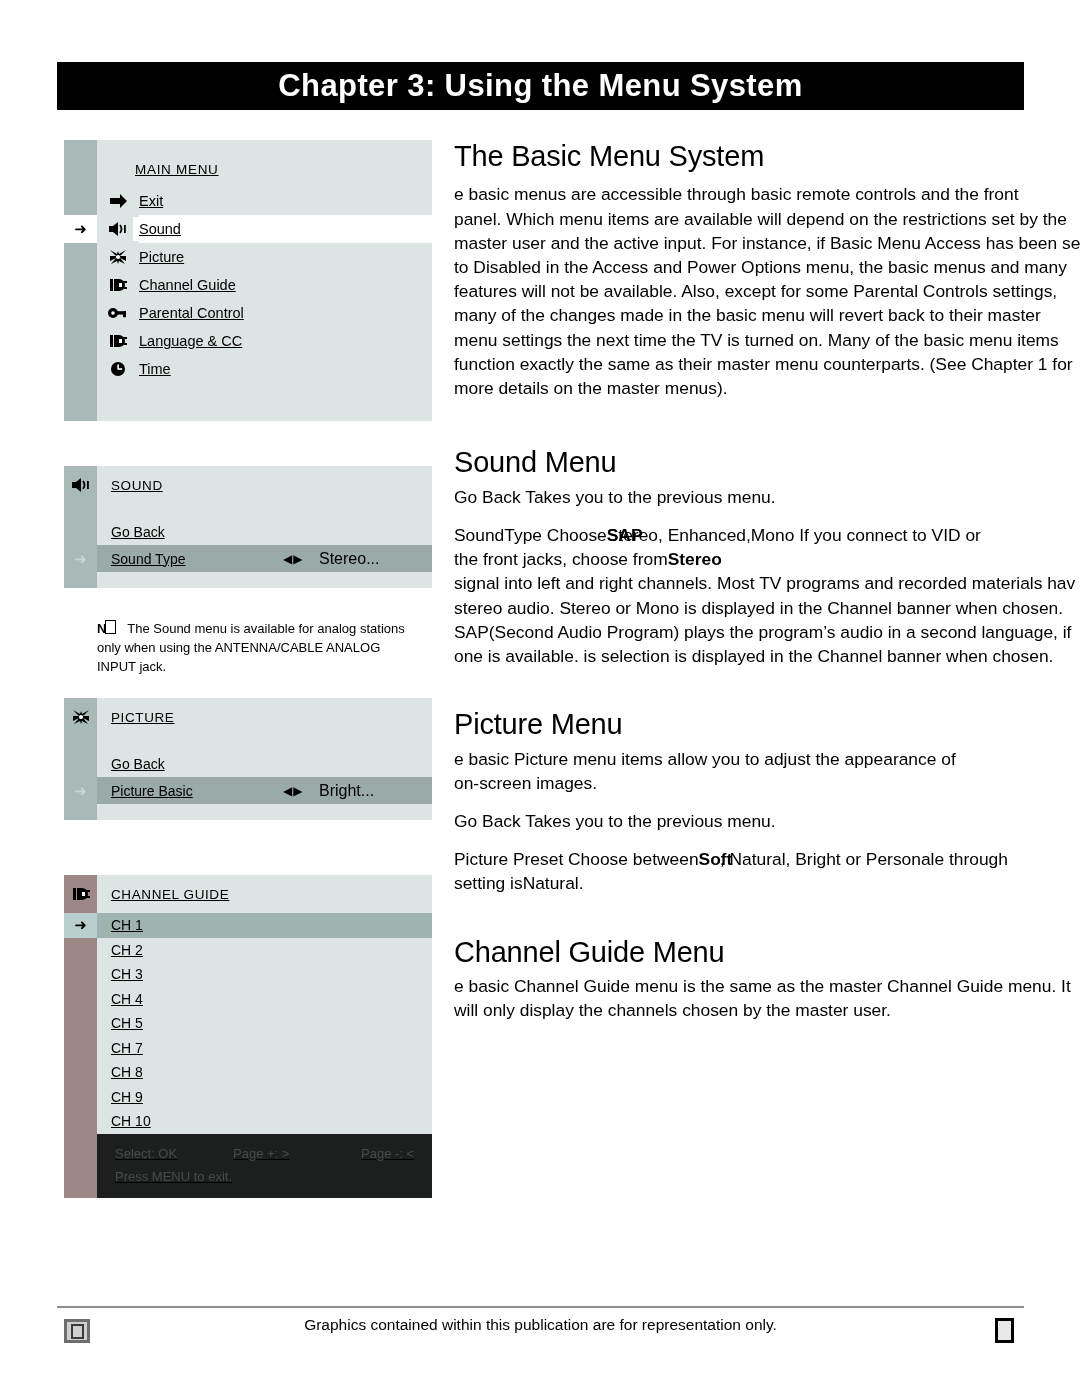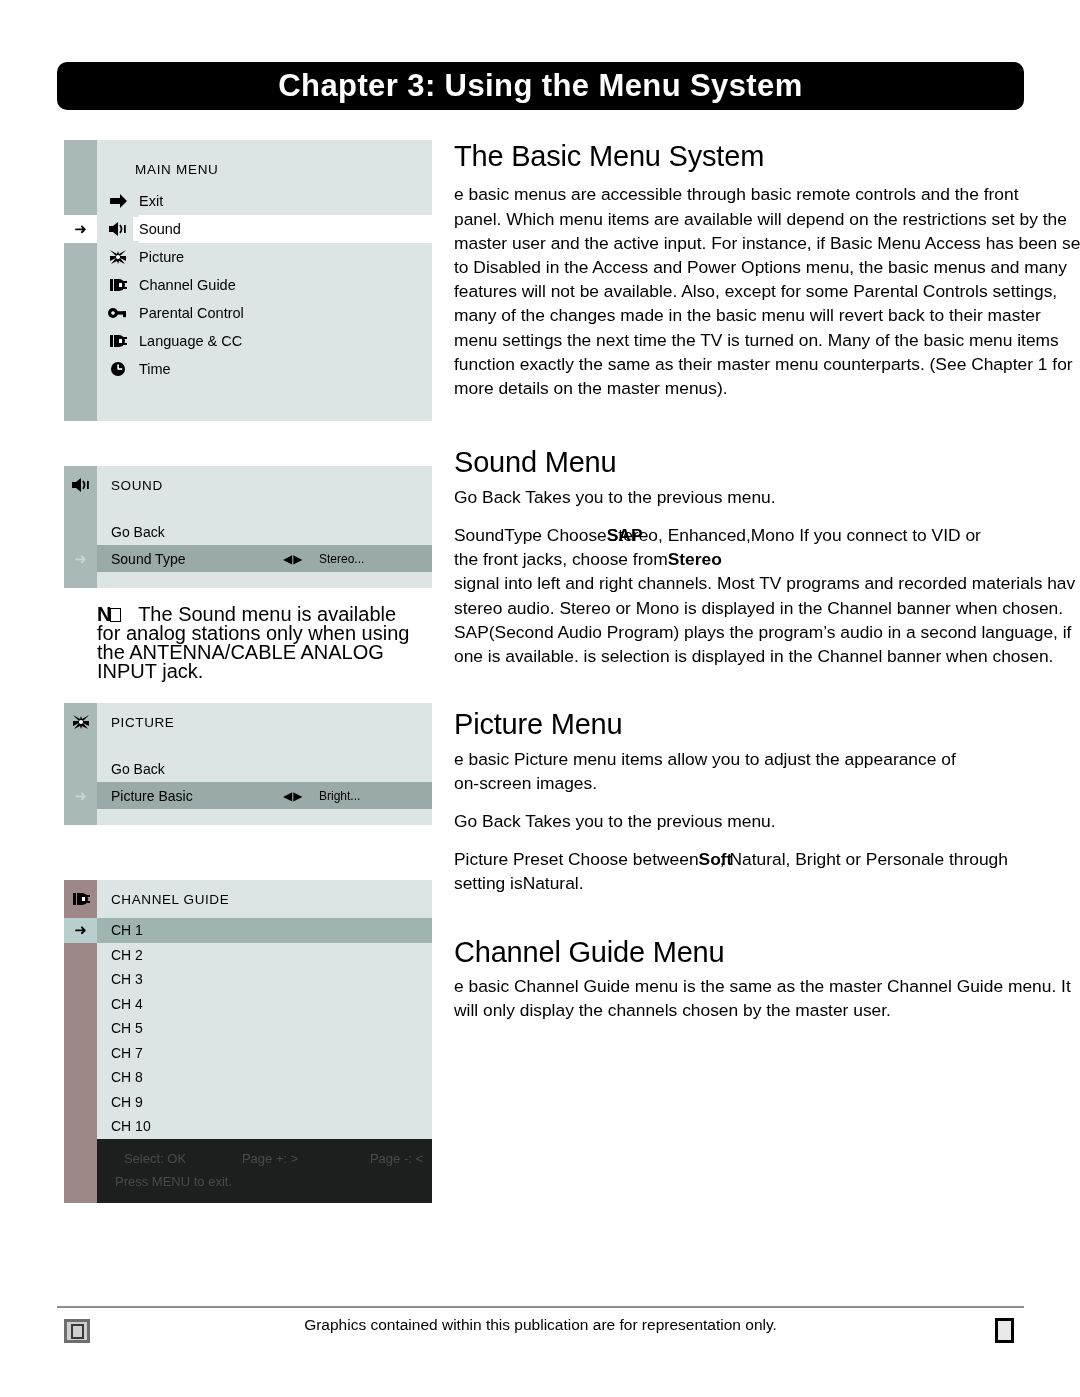--- a/index.html
+++ b/index.html
@@ -10,21 +10,21 @@
     color:#000;
     overflow:hidden;
     position:relative;
   }
 
   
   .chapter-banner{
     position:absolute; left:57px; top:62px;
     width:967px; height:48px;
     background:#000000;
-    display:flex; align-items:center; justify-content:center;border-radius:10px;
+    display:flex; align-items:center; justify-content:center;
   }
   .chapter-banner .title{
     color:#ffffff;
     font-size:31px;
     font-weight:bold;
     letter-spacing:.4px;
     white-space:nowrap;
   }
 
   
@@ -34,20 +34,21 @@
   
   .tvmenu{ position:relative; display:block; }
   .tvmenu .rail{
     position:absolute; left:0; top:0; bottom:0; width:33px;
     background:#a9b9b7;
   }
   .tvmenu.cg .rail{ background:#9e8787; }
   .tvmenu .body{
     margin-left:33px;
     background:#dde5e4;
+    text-decoration:underline;
   }
   .tvmenu .hdr{
     display:flex; align-items:center;
     height:38px;
     padding-left:14px;
     font-size:13.5px;
     letter-spacing:.6px;
   }
   .tvmenu .hdr .hicon{
     position:absolute; left:2px; width:30px;
@@ -61,21 +62,21 @@
     padding-left:14px;
   }
   .row .label{ flex:0 0 auto; }
   .row.sel{ background:#9aaaa8; }
   .row .arrows{
     position:absolute; left:186px; top:50%; transform:translateY(-50%);
     font-size:12px; letter-spacing:1px;
   }
   .row .value{
     position:absolute; left:222px; top:50%; transform:translateY(-50%);
-    font-size:12px;
+    font-size:16px;
   }
   
   .selarrow{
     position:absolute; left:0; width:33px; height:27px;
     display:flex; align-items:center; justify-content:center;
     font-size:15px; line-height:1;
   }
 
   
   .mainmenu{ height:281px; }
@@ -103,22 +104,22 @@
     display:flex; align-items:center; justify-content:center;
     font-size:15px;
   }
   .mm-white{
     position:absolute; left:42px; right:0; top:0; height:28px;
     background:#ffffff;
   }
 
   
   .note{
-    margin-top:17px; margin-left:33px;
-    font-size:20px; line-height:19px;
+    margin-top:31px; margin-left:33px;
+    font-size:13px; line-height:19px;
     width:320px;
   }
   .note b{ font-weight:bold; }
   .tofu{
     display:inline-block;
     width:9px; height:12px;
     border:1.6px solid #000;
     vertical-align:-1px;
     margin-left:-1px;
   }
@@ -137,21 +138,21 @@
     display:flex; align-items:center; justify-content:center;
     font-size:15px; color:#000;
   }
   .cg-foot{
     background:#1d1f1f;
     color:#4a4a4a;
     font-size:13px;
     padding:8px 0 10px 18px;
     line-height:23px;
   }
-  .cg-foot .fcols{ display:flex;justify-content:center; }
+  .cg-foot .fcols{ display:flex; }
   .cg-foot .fcols span{ display:inline-block; }
   .cg-foot .c1{ width:118px; }
   .cg-foot .c2{ width:128px; }
 
   
   h2.sec{
     font-size:29px; font-weight:normal;
     margin:0 0 6px 0; line-height:1.12;
     letter-spacing:-.2px;
   }

